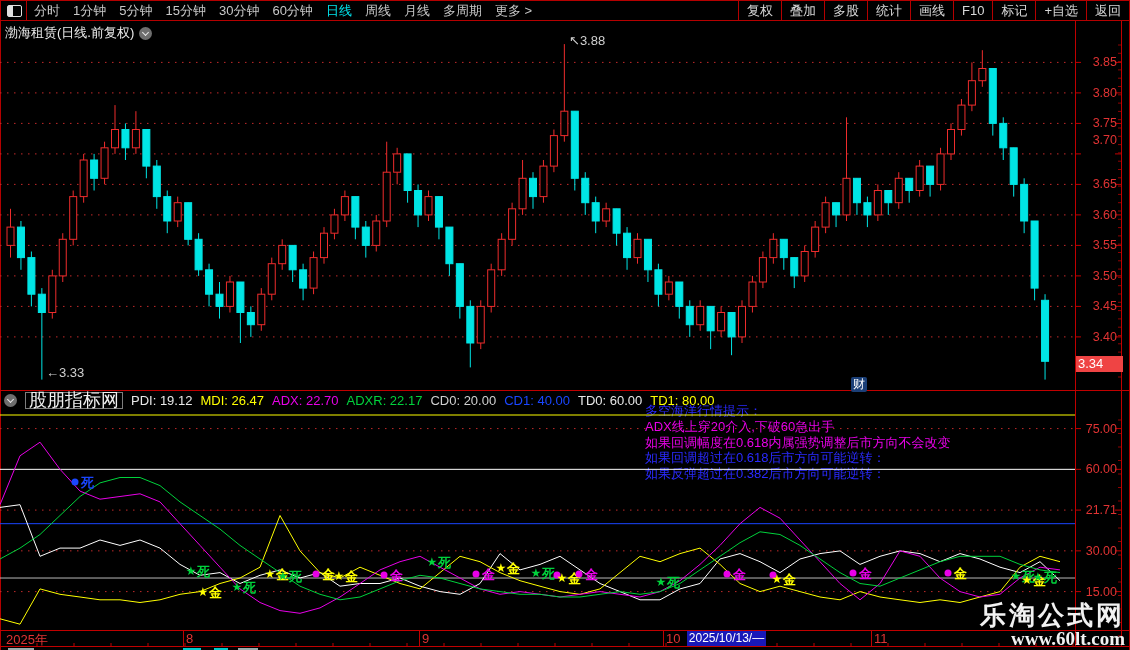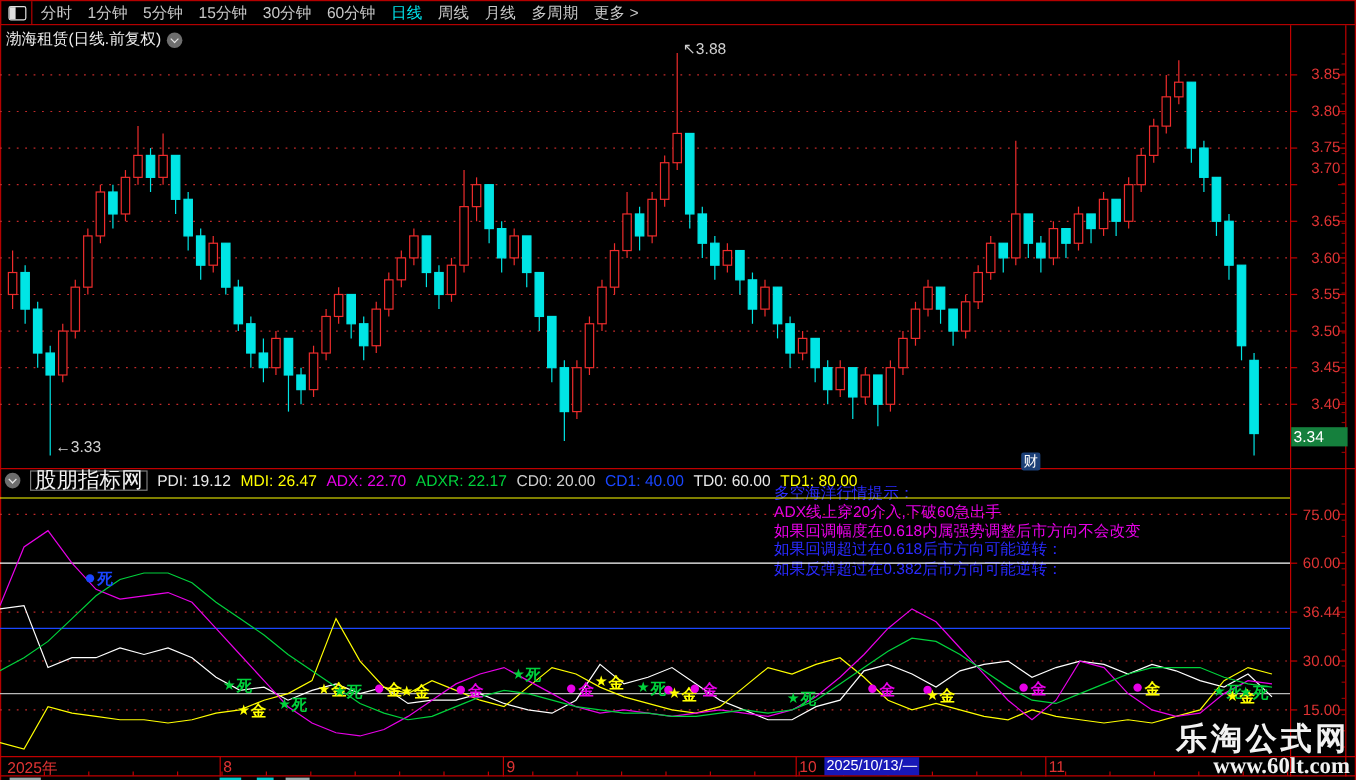--- a/index.html
+++ b/index.html
@@ -26,21 +26,21 @@
   .ind-header{position:absolute;left:4px;top:392px;height:17px;display:flex;align-items:center;gap:8px;}
   .ind-name{color:#f0f0f0;font-size:18px;border:1px solid #7d7d7d;padding:0 3px;line-height:15px;}
   .ind-field{font-size:13px;white-space:nowrap;}
   .hints{position:absolute;left:645px;top:403px;z-index:1;}
   .hints div{font-size:13px;line-height:15.8px;white-space:nowrap;}
   .price-label{position:absolute;width:42px;text-align:right;font-size:12.5px;color:#e03333;}
   .vol-label{position:absolute;width:40px;text-align:right;font-size:12.5px;color:#e03333;}
   .anno{position:absolute;font-size:13px;white-space:nowrap;}
   .cai{position:absolute;left:851px;top:377px;width:16px;height:15px;background:#1b3f77;border-radius:2px;
        color:#fff;font-size:12px;line-height:15px;text-align:center;}
-  .price-box{position:absolute;left:1076px;top:356px;width:45px;height:16px;background:#15803d;
+  .price-box{position:absolute;left:1076px;top:356px;width:45px;height:16px;background:#ef4444;
              color:#fff;font-size:13px;line-height:16px;padding-left:2px;}
   .date-label{position:absolute;top:631px;font-size:13px;color:#e03333;white-space:nowrap;}
   .date-box{position:absolute;top:631px;height:15px;background:#1818b8;color:#fff;font-size:12px;
             line-height:15px;text-align:center;}
   .watermark{position:absolute;right:5px;bottom:1px;text-align:right;z-index:4;
              font-family:"Liberation Serif","DejaVu Serif",serif;color:#f2f2f2;}
   .watermark .w1{font-size:26px;font-weight:bold;letter-spacing:3px;line-height:26px;}
   .watermark .w2{font-size:19px;font-weight:bold;line-height:20px;}
   .speck{position:absolute;height:2px;bottom:0;}
   svg#chart{position:absolute;left:0;top:0;z-index:2;pointer-events:none;}
@@ -60,20 +60,31 @@
         <span class="tbi">1分钟</span>
         <span class="tbi">5分钟</span>
         <span class="tbi">15分钟</span>
         <span class="tbi">30分钟</span>
         <span class="tbi">60分钟</span>
         <span class="tbi active">日线</span>
         <span class="tbi">周线</span>
         <span class="tbi">月线</span>
         <span class="tbi">多周期</span>
         <span class="tbi">更多 &gt;</span>
+      </div>
+    <div class="tb-right" id="tb-right">
+        <span class="tbb">复权</span>
+        <span class="tbb">叠加</span>
+        <span class="tbb">多股</span>
+        <span class="tbb">统计</span>
+        <span class="tbb">画线</span>
+        <span class="tbb">F10</span>
+        <span class="tbb">标记</span>
+        <span class="tbb">+自选</span>
+        <span class="tbb">返回</span>
       </div>
   </div>
 
   <div class="hints" id="hints">
       <div style="color: rgb(42, 42, 255);">多空海洋行情提示：</div>
       <div style="color: rgb(232, 0, 232);">ADX线上穿20介入,下破60急出手</div>
       <div style="color: rgb(232, 0, 232);">如果回调幅度在0.618内属强势调整后市方向不会改变</div>
       <div style="color: rgb(42, 42, 255);">如果回调超过在0.618后市方向可能逆转：</div>
       <div style="color: rgb(42, 42, 255);">如果反弹超过在0.382后市方向可能逆转：</div>
     </div>
@@ -516,21 +527,21 @@
       <div class="price-label" style="left: 1075px; top: 116.4px;">3.75</div>
       <div class="price-label" style="left: 1075px; top: 133px;">3.70</div>
       <div class="price-label" style="left: 1075px; top: 177.4px;">3.65</div>
       <div class="price-label" style="left: 1075px; top: 207.9px;">3.60</div>
       <div class="price-label" style="left: 1075px; top: 238.4px;">3.55</div>
       <div class="price-label" style="left: 1075px; top: 268.9px;">3.50</div>
       <div class="price-label" style="left: 1075px; top: 299.4px;">3.45</div>
       <div class="price-label" style="left: 1075px; top: 329.9px;">3.40</div>
       <div class="vol-label" style="left: 1077px; top: 421.585px;">75.00</div>
       <div class="vol-label" style="left: 1077px; top: 462.34px;">60.00</div>
-      <div class="vol-label" style="left: 1077px; top: 503.095px;">36.44</div>
+      <div class="vol-label" style="left: 1077px; top: 503.095px;">21.71</div>
       <div class="vol-label" style="left: 1077px; top: 543.85px;">30.00</div>
       <div class="vol-label" style="left: 1077px; top: 584.605px;">15.00</div>
       <div class="anno" style="left: 569px; top: 33px; color: rgb(207, 207, 207);">↖3.88</div>
       <div class="anno" style="left: 46px; top: 365px; color: rgb(207, 207, 207);">←3.33</div>
       <div class="date-label" style="left: 6px;">2025年</div>
       <div class="date-label" style="left: 186px;">8</div>
       <div class="date-label" style="left: 422px;">9</div>
       <div class="date-label" style="left: 666px;">10</div>
       <div class="date-label" style="left: 874px;">11</div>
       <div class="date-box" style="left: 687px; width: 79px;">2025/10/13/—</div>

